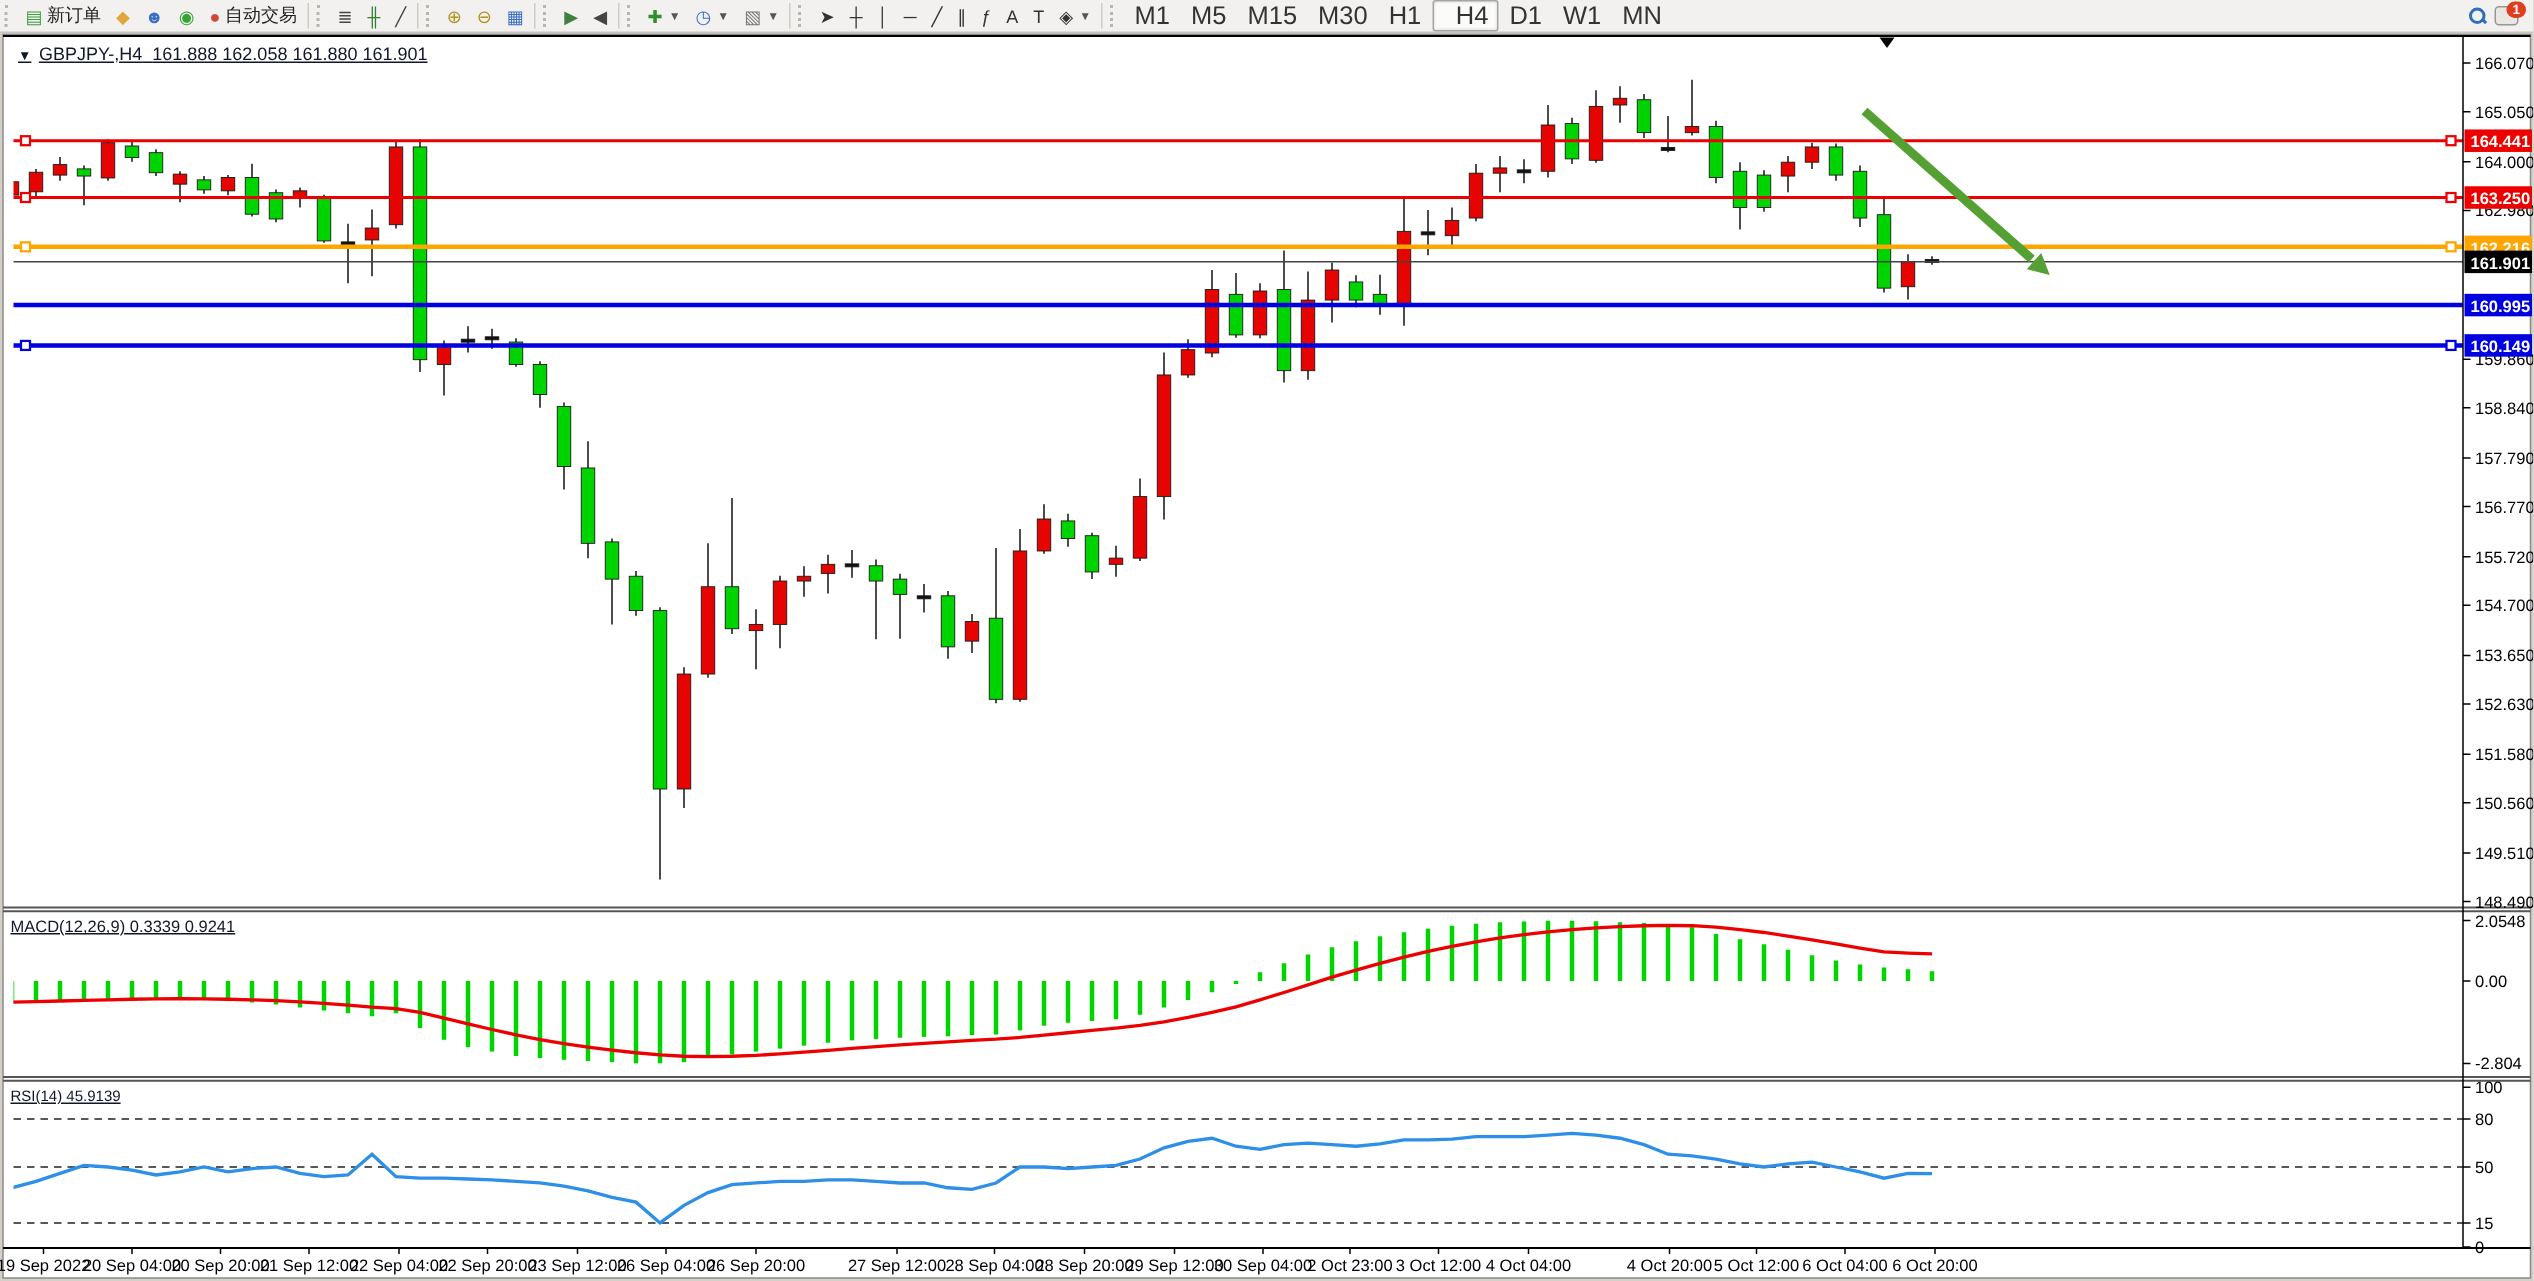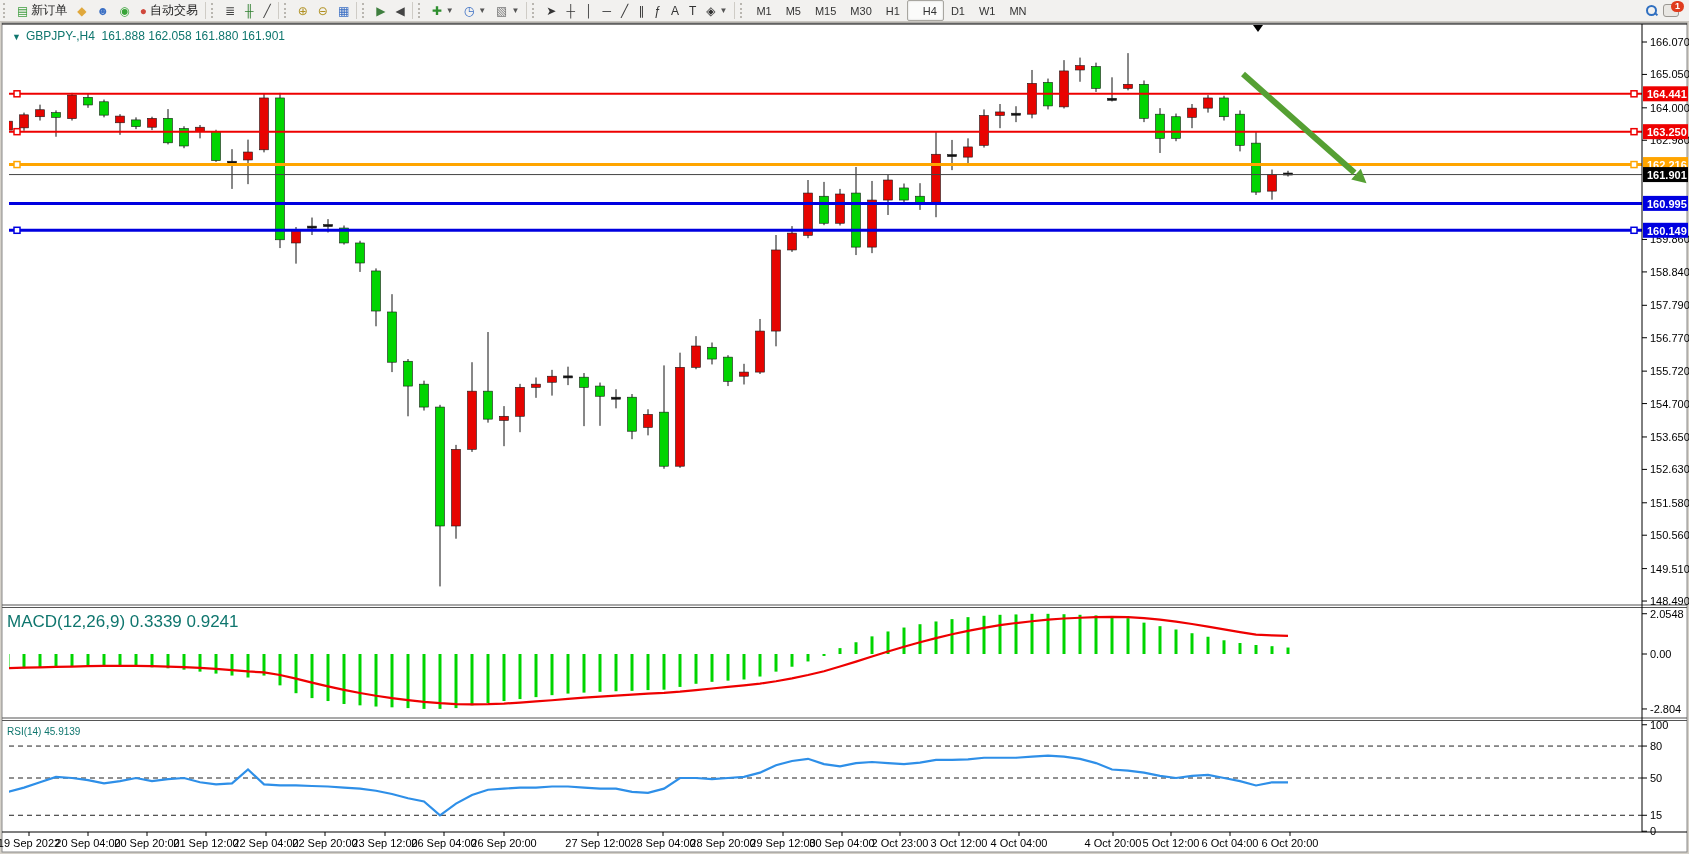--- a/index.html
+++ b/index.html
@@ -6,36 +6,36 @@
   #stage{position:relative;width:1689px;height:854px;background:#d4d0c8;overflow:hidden;}
   
   #toolbar{position:absolute;left:0;top:0;width:1689px;height:21px;background:#f2f1ef;
     border-bottom:1px solid #c9c6c0;display:flex;align-items:center;font-size:12px;color:#222;}
   .grip{width:5px;height:15px;margin:0 2px 0 3px;border-left:2px dotted #b9b6b0;}
   .vsep{width:1px;height:17px;background:#cfccc6;margin:0 2px;}
   .tb-btn{display:flex;align-items:center;gap:3px;height:19px;padding:0 4px;border:1px solid transparent;
     border-radius:2px;cursor:default;white-space:nowrap;}
   .tb-btn .glyph{font-size:12px;line-height:12px;}
   .tb-btn .caret{font-size:8px;color:#555;margin-left:1px;}
-  .tf-btn{height:17px;padding:1px 6px;font-size:11px;color:#333;border:1px solid transparent;}
+  .tf-btn{height:17px;padding:1px 6px;font-size:17px;color:#333;border:1px solid transparent;}
   .tf-btn.active{background:#fbfbfa;border:1px solid #a8a6a0;box-shadow:inset 0 0 2px #ccc;padding-left:15px;}
   #tb-right{margin-left:auto;display:flex;align-items:center;gap:6px;padding-right:10px;}
   .magnifier{position:relative;width:11px;height:11px;}
   .magnifier .lens{position:absolute;left:0;top:0;width:7px;height:7px;border:2px solid #2f6fc0;border-radius:50%;}
   .magnifier .handle{position:absolute;left:8px;top:8px;width:4px;height:2px;background:#2f6fc0;transform:rotate(45deg);}
   .chatico{position:relative;width:14px;height:11px;background:#e9e7e3;border:1px solid #9a9792;border-radius:3px;}
   .chatico .badge{position:absolute;right:-6px;top:-4px;min-width:11px;height:11px;background:#e03c1e;color:#fff;
     border-radius:6px;font-size:9px;font-weight:bold;text-align:center;line-height:11px;padding:0 1px;}
   
   #chartwin{position:absolute;left:0;top:21px;width:1689px;height:833px;}
   svg{position:absolute;left:0;top:0;}
-  .overlay{position:absolute;font-size:12px;color:#0f766e;white-space:nowrap;z-index:5;}
+  .overlay{position:absolute;font-size:12px;color:#0f172a;white-space:nowrap;z-index:5;text-decoration:underline;}
   #pane-title{left:12px;top:8px;}
   #pane-title .dd{font-size:9px;margin-right:5px;}
-  #macd-label{left:7px;top:591px;font-size:17px;}
+  #macd-label{left:7px;top:591px;font-size:11px;}
   #rsi-label{left:7px;top:705px;font-size:10px;}
 </style>
 </head>
 <body>
 
 <div id="stage">
 
   <div id="toolbar">
       <div class="grip"></div>
       <div class="tb-btn">

